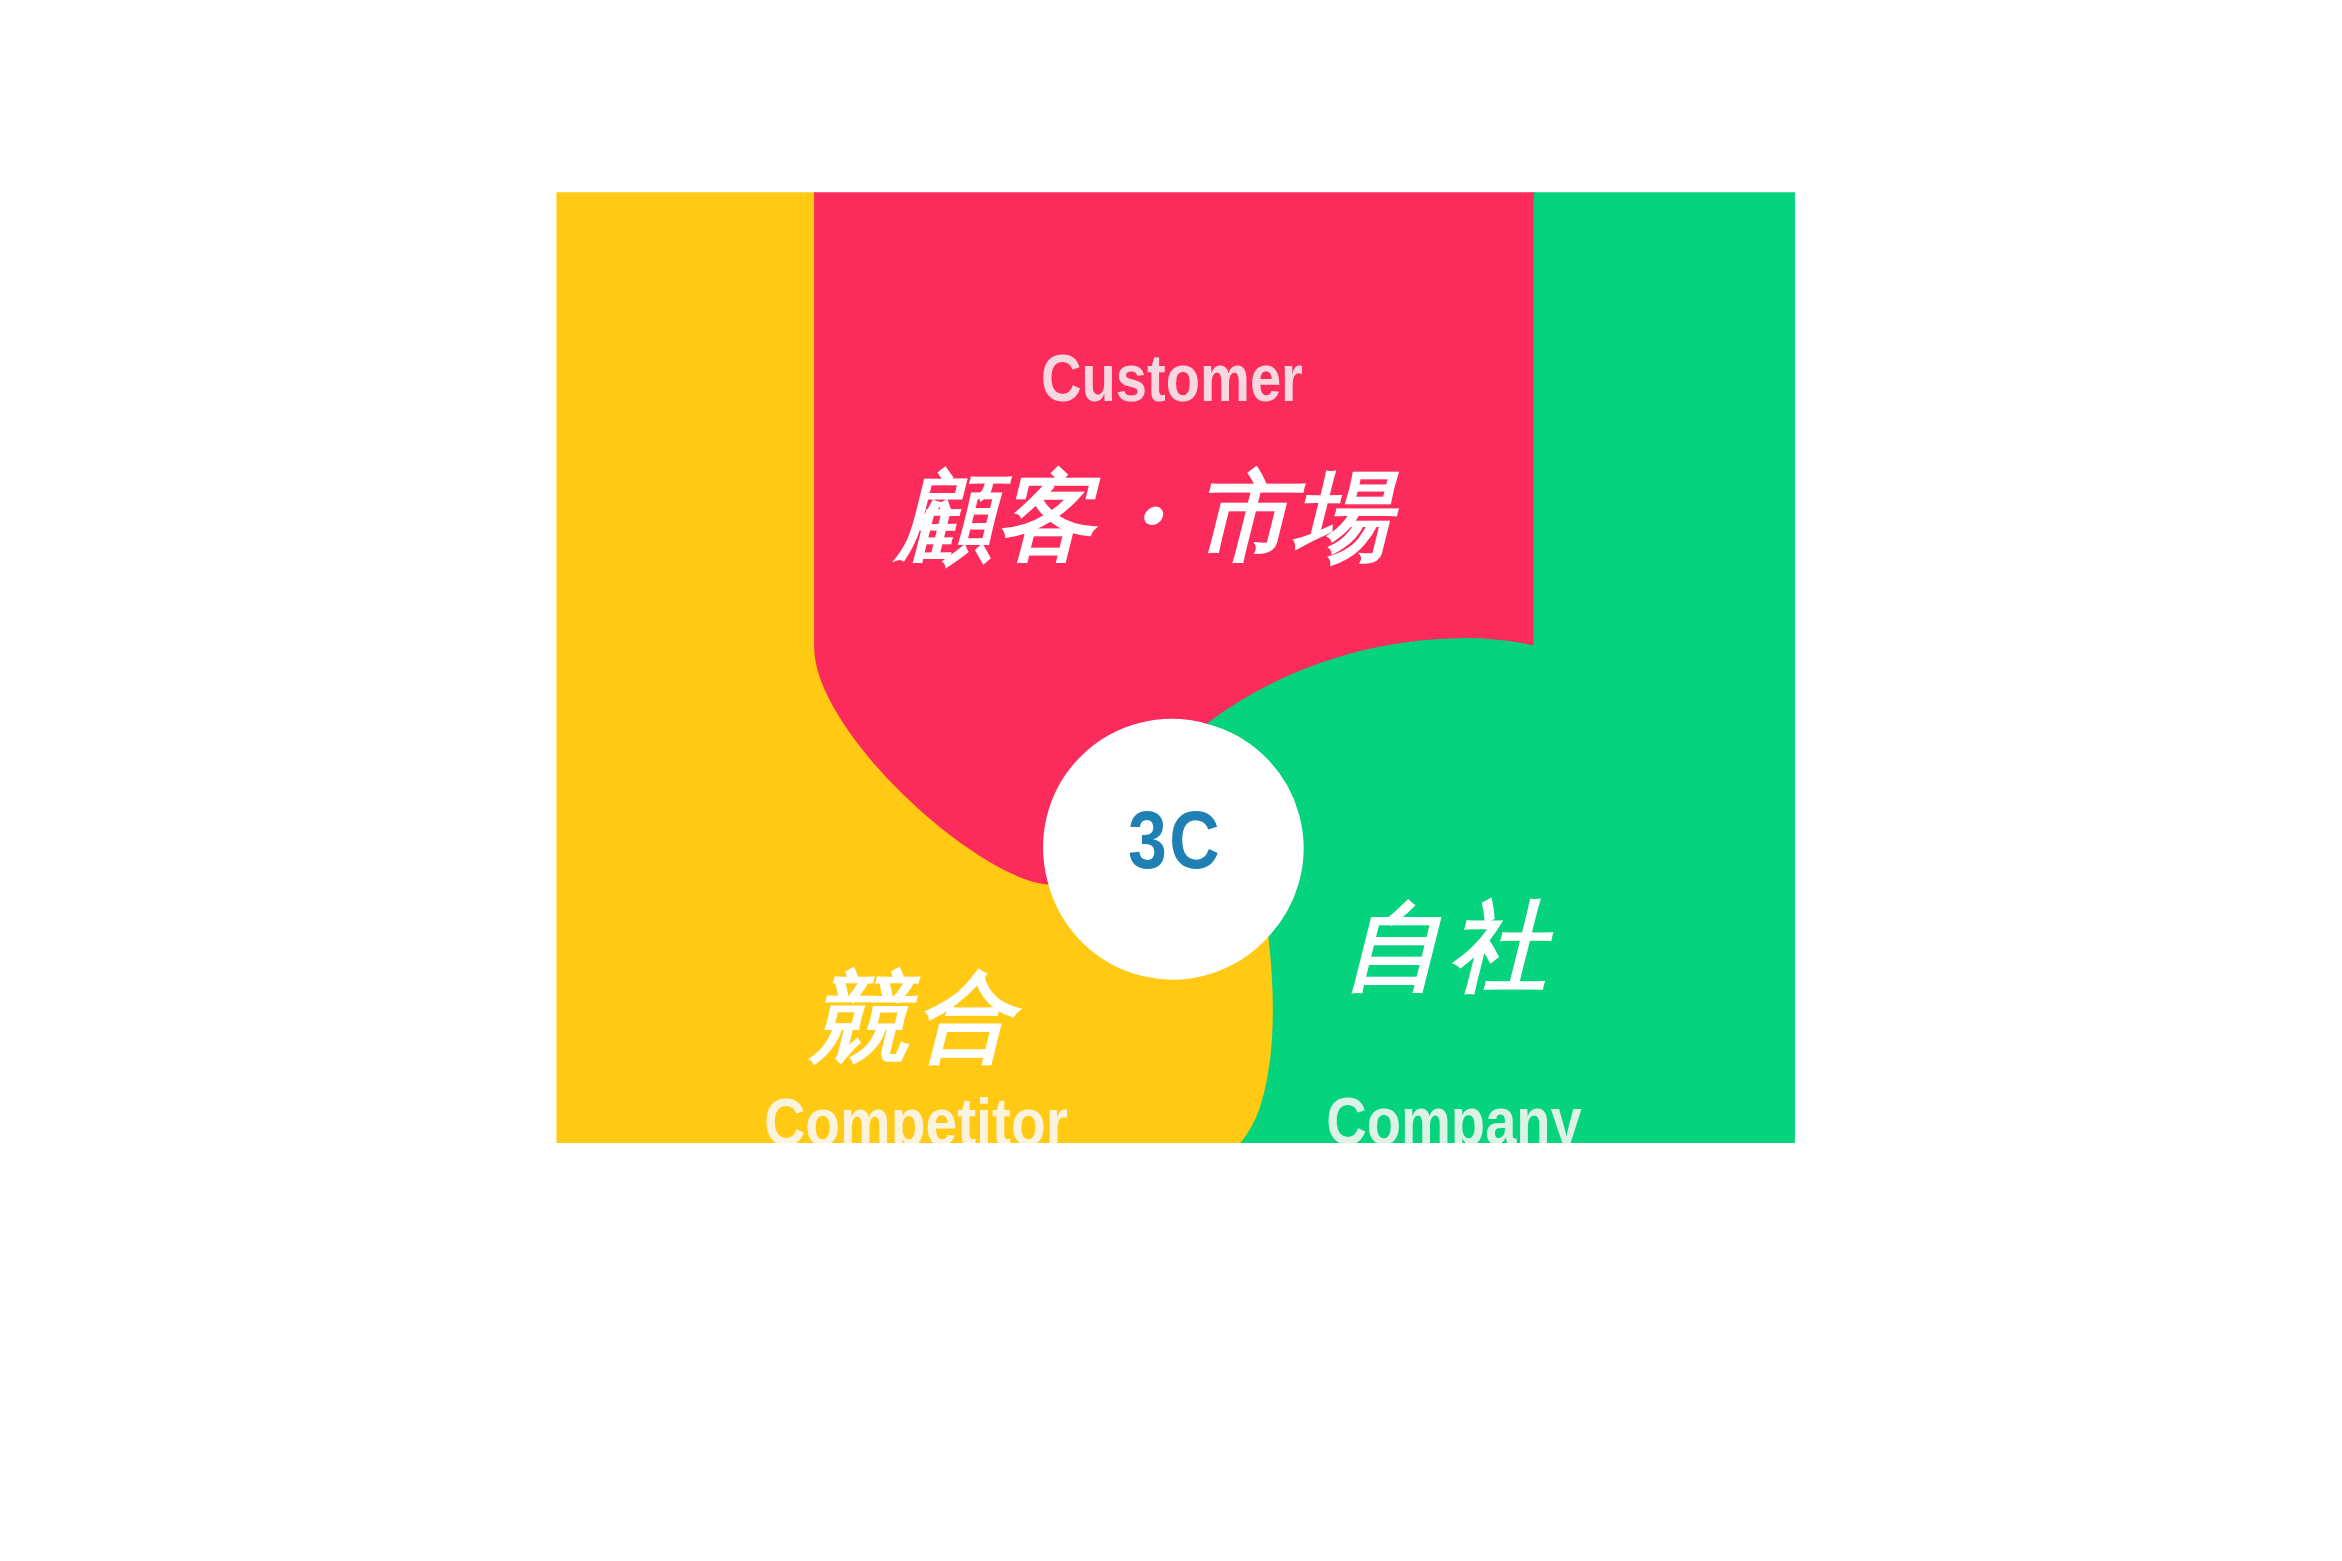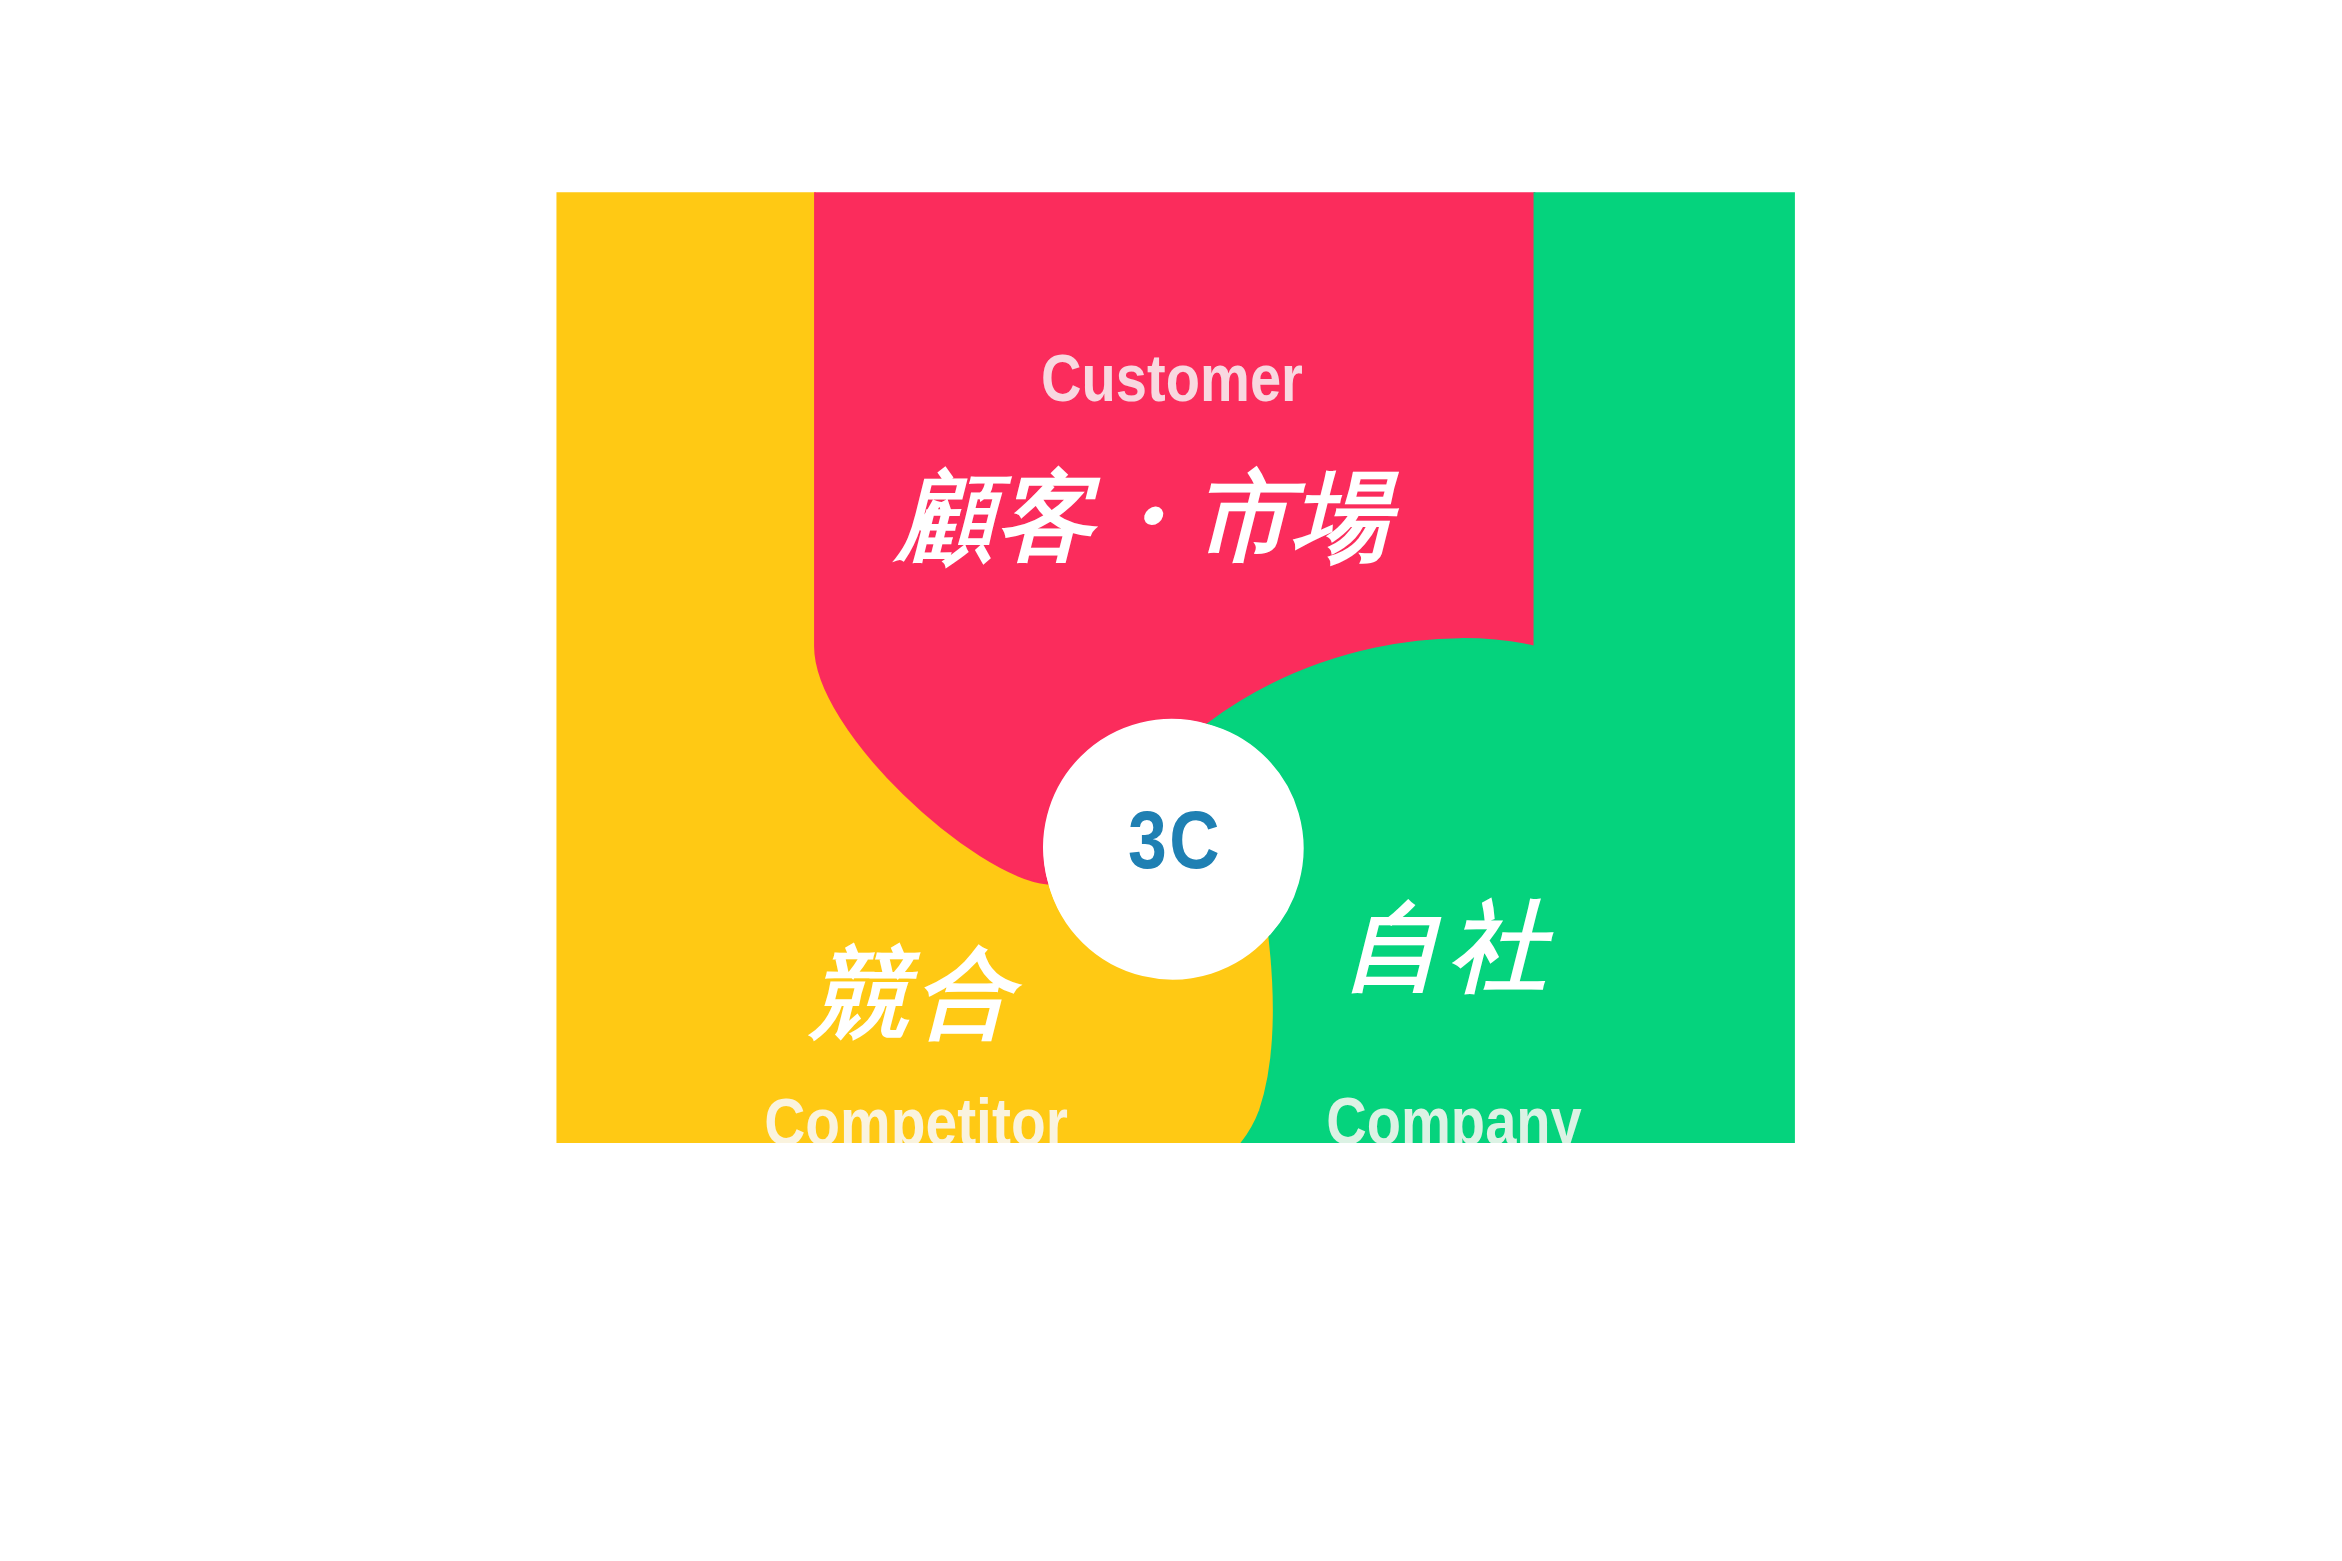--- a/index.html
+++ b/index.html
@@ -76,21 +76,21 @@
              A 138 138 0 0 0 1290 772
              C 1400 690 1540 668 1638 690 Z" fill="#05D37D" stroke="#05D37D"></path>
 
     <circle cx="1252" cy="906" r="138" fill="#FFFFFF"></circle>
   </svg>
 
   <div id="customer-en" class="label latin" style="color: rgb(248, 216, 224);">Customer</div>
 
   <div id="customer-ja" class="label cjk" style="color: rgb(255, 255, 255);">顧客・市場</div>
 
-  <div id="competitor-ja" class="label cjk" style="color: rgb(255, 255, 255);">競合</div>
+  <div id="competitor-ja" class="label cjk" style="color: rgb(255, 255, 255); margin-top: 24px;">競合</div>
 
   <div id="competitor-en" class="label latin" style="color: rgb(250, 243, 222);">Competitor</div>
 
   <div id="company-ja" class="label cjk" style="color: rgb(255, 255, 255);">自社</div>
 
   <div id="company-en" class="label latin" style="color: rgb(220, 242, 228);">Company</div>
 
   <div id="center-3c" class="label latin" style="color: rgb(31, 128, 179);">3C</div>
 
 </div>

